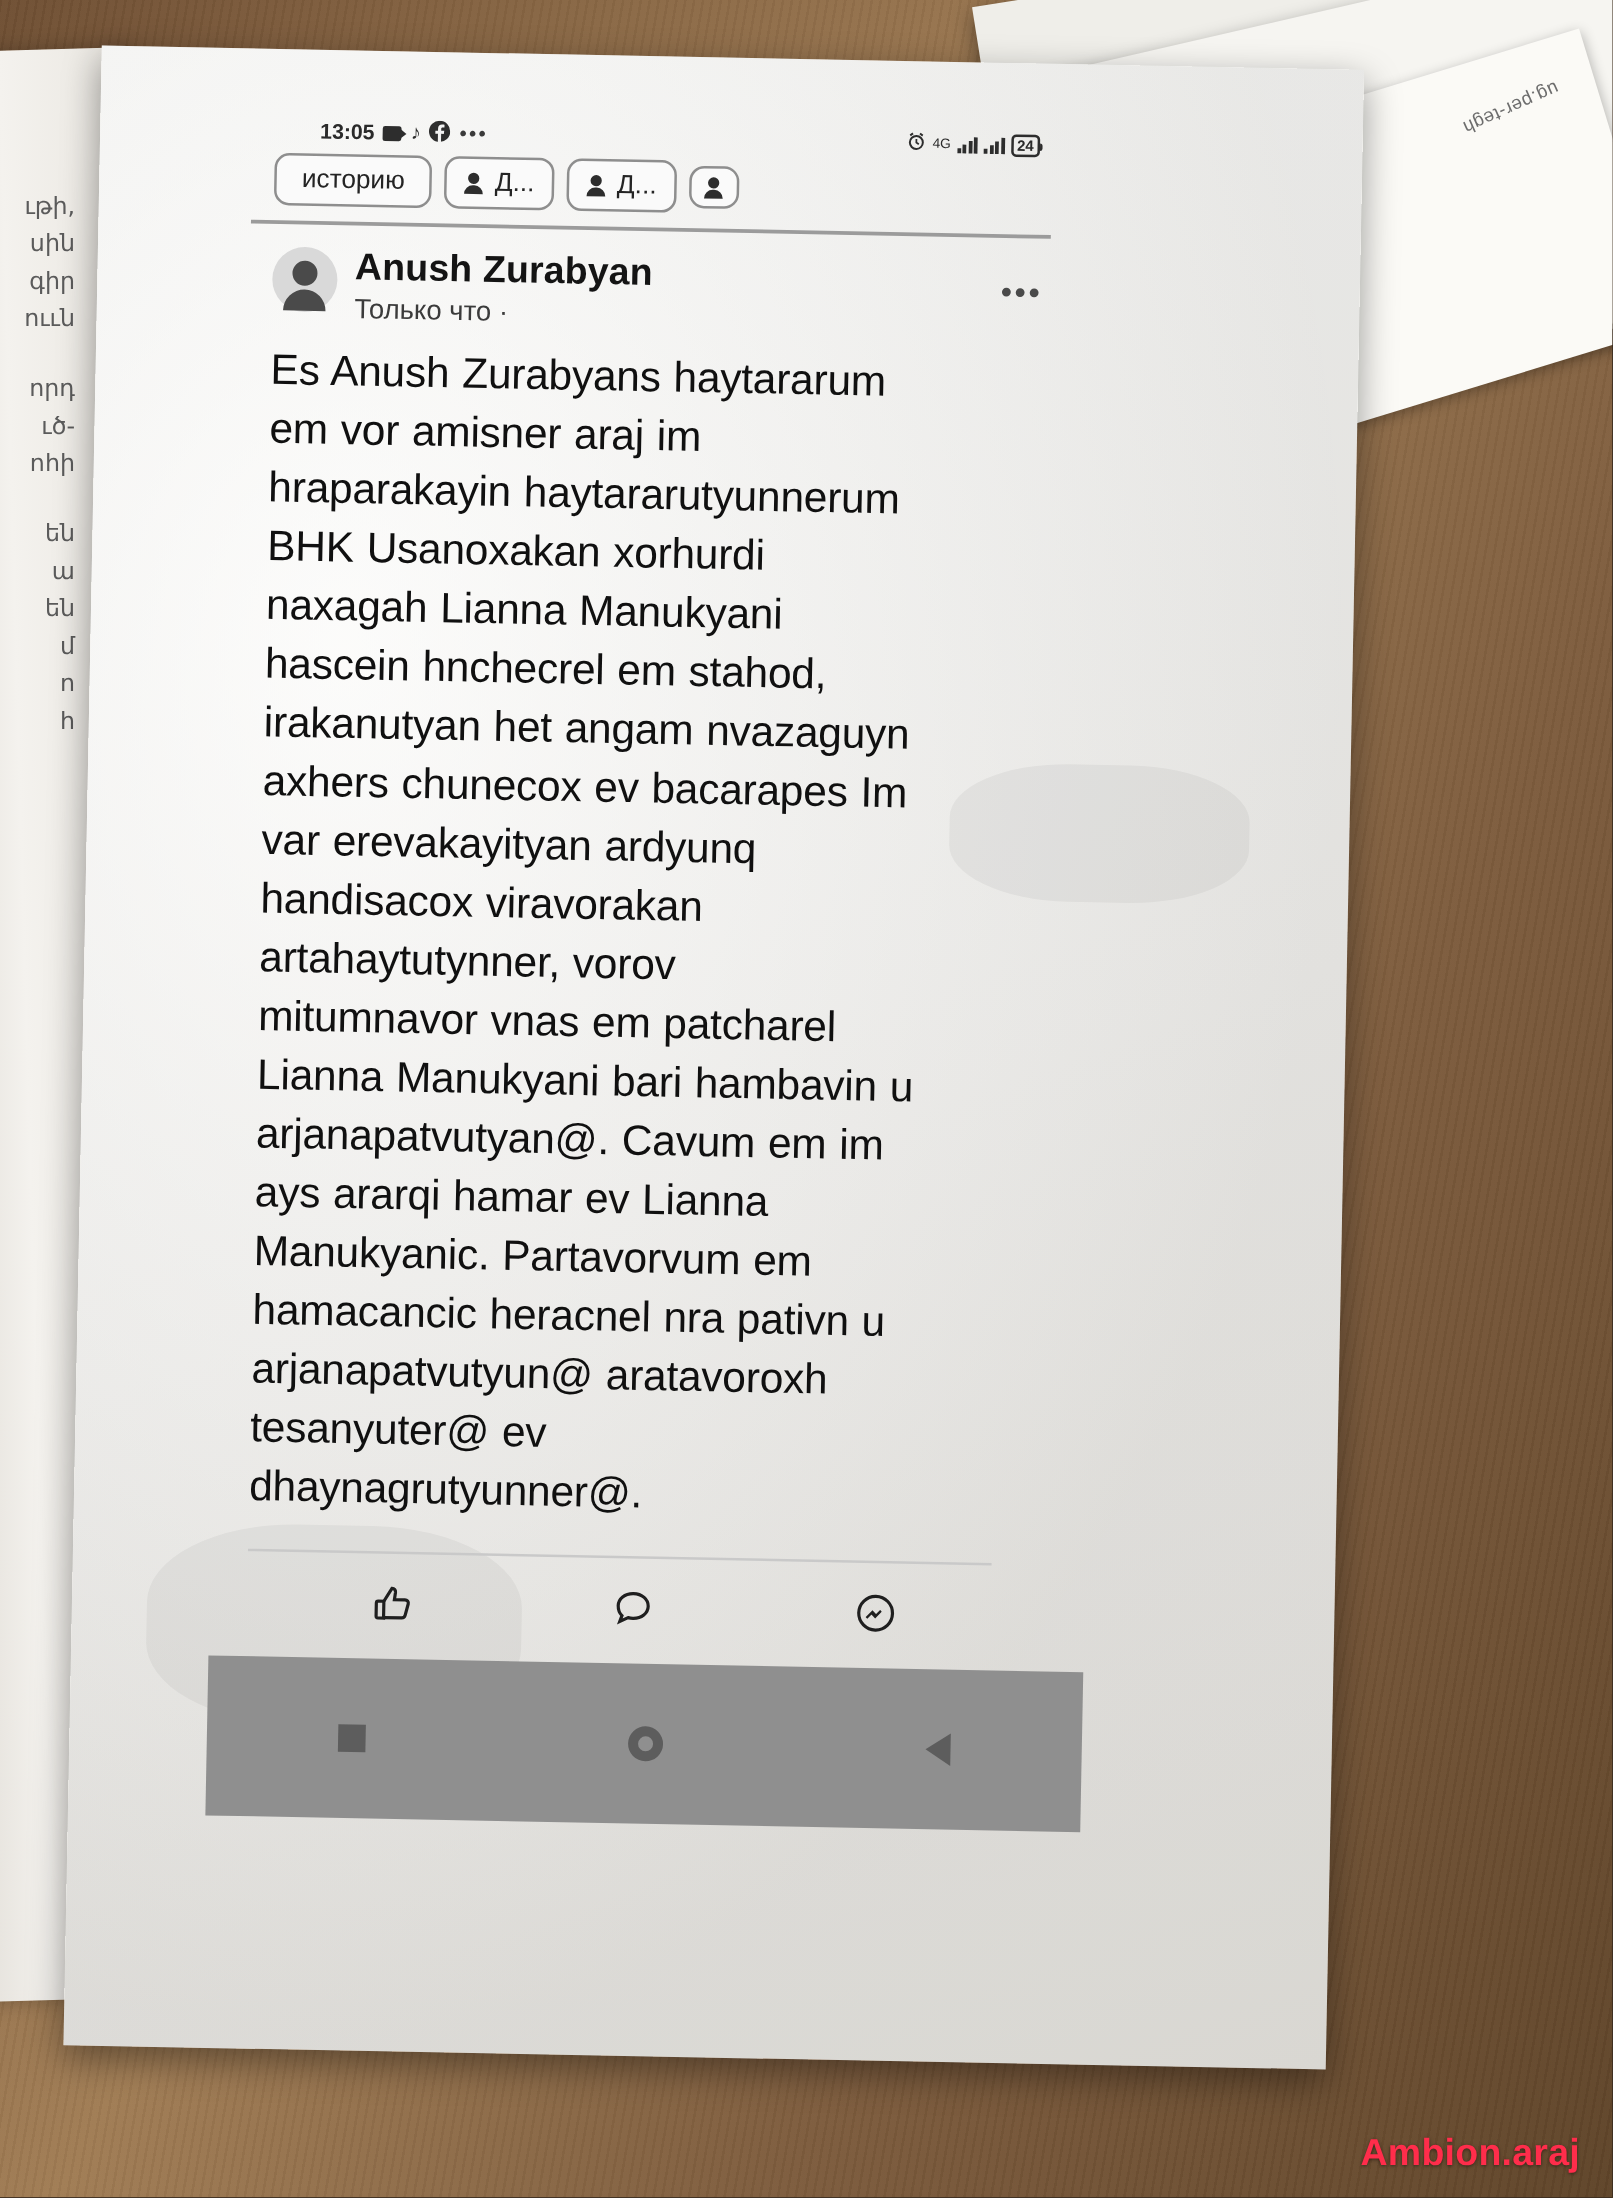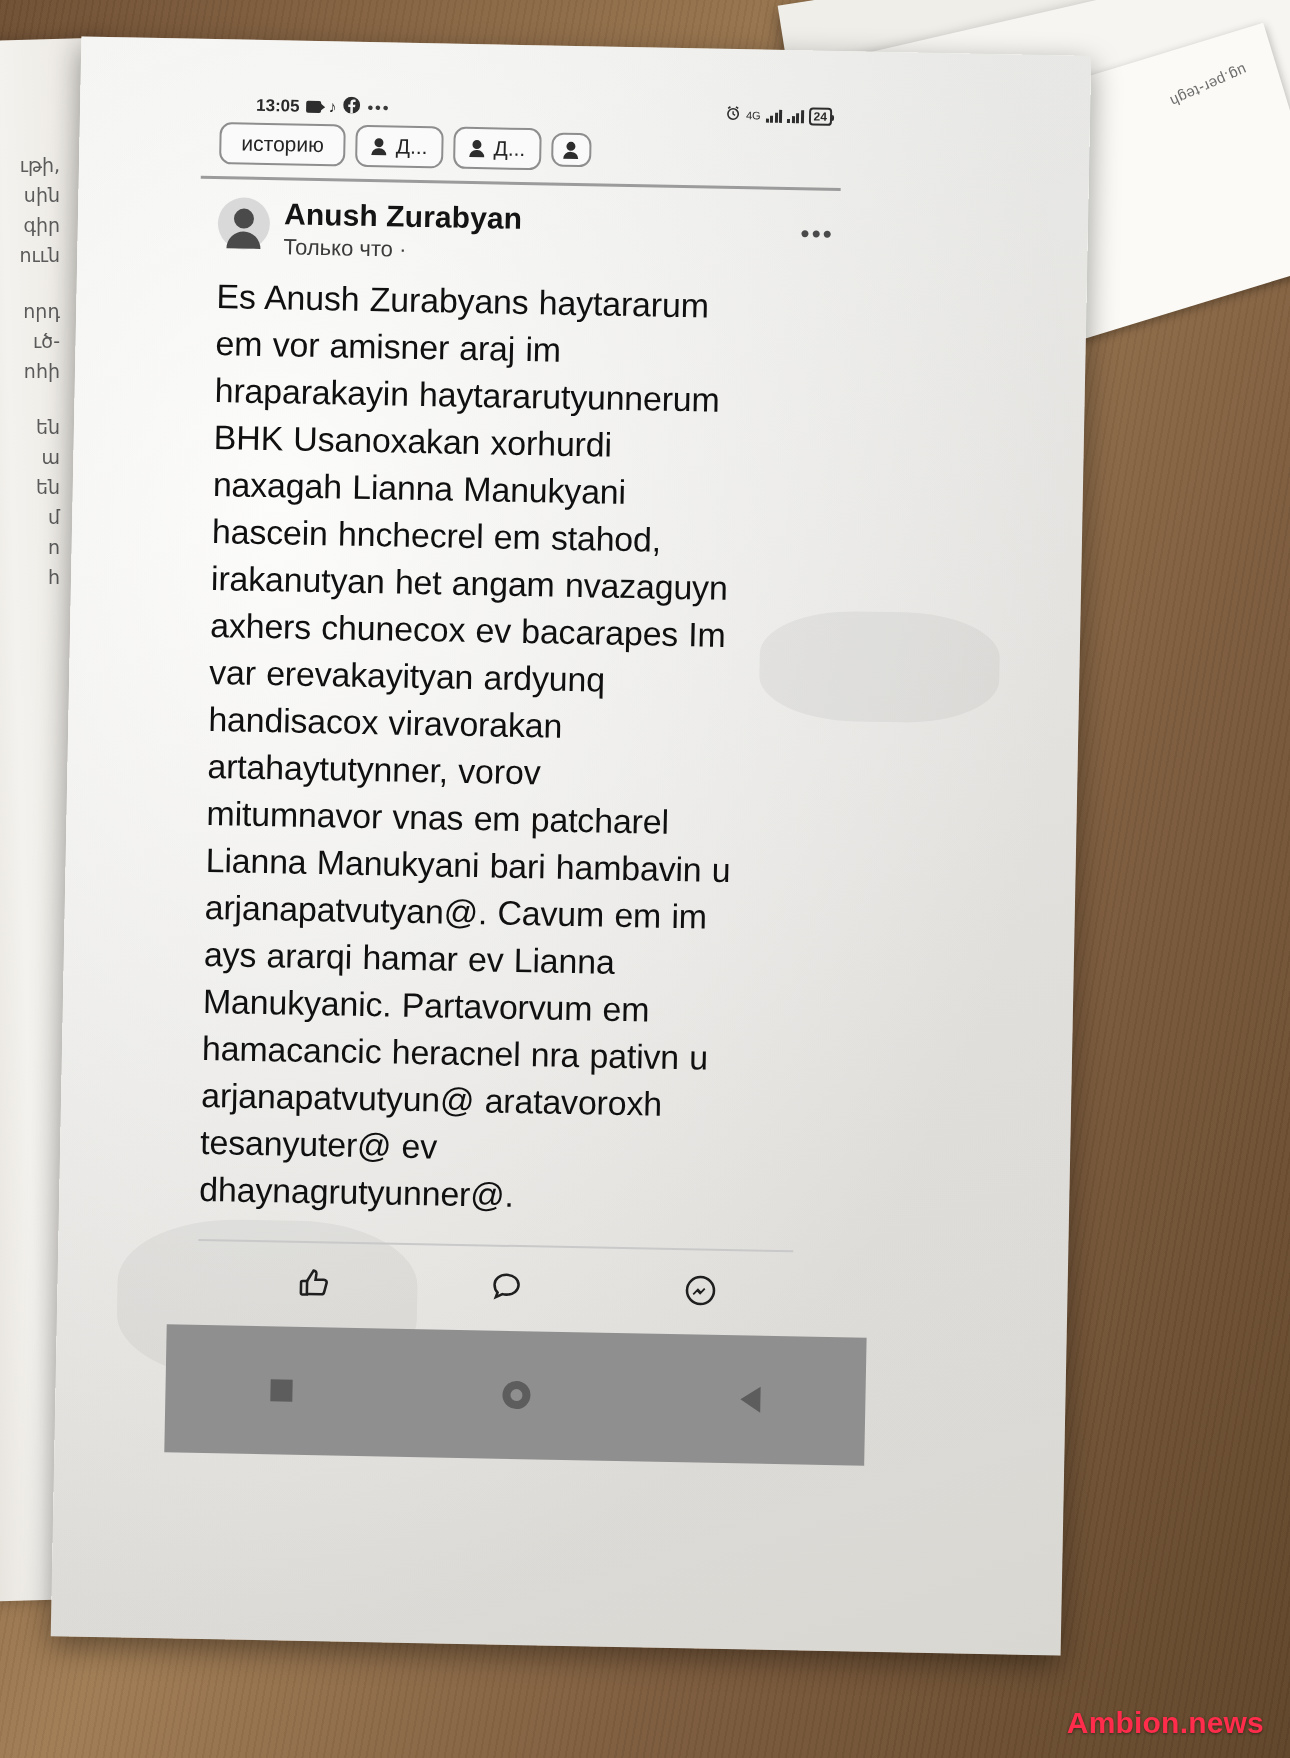--- a/index.html
+++ b/index.html
@@ -467,14 +467,14 @@
 
       <div class="navbar">
         <span class="nav-sq"></span>
         <span class="nav-circle"></span>
         <span class="nav-tri"></span>
       </div>
 
     </div>
   </div>
 
-  <div class="watermark">Ambion.news</div>
+  <div class="watermark">Ambion.araj</div>
 </div>
 
 </body></html>

